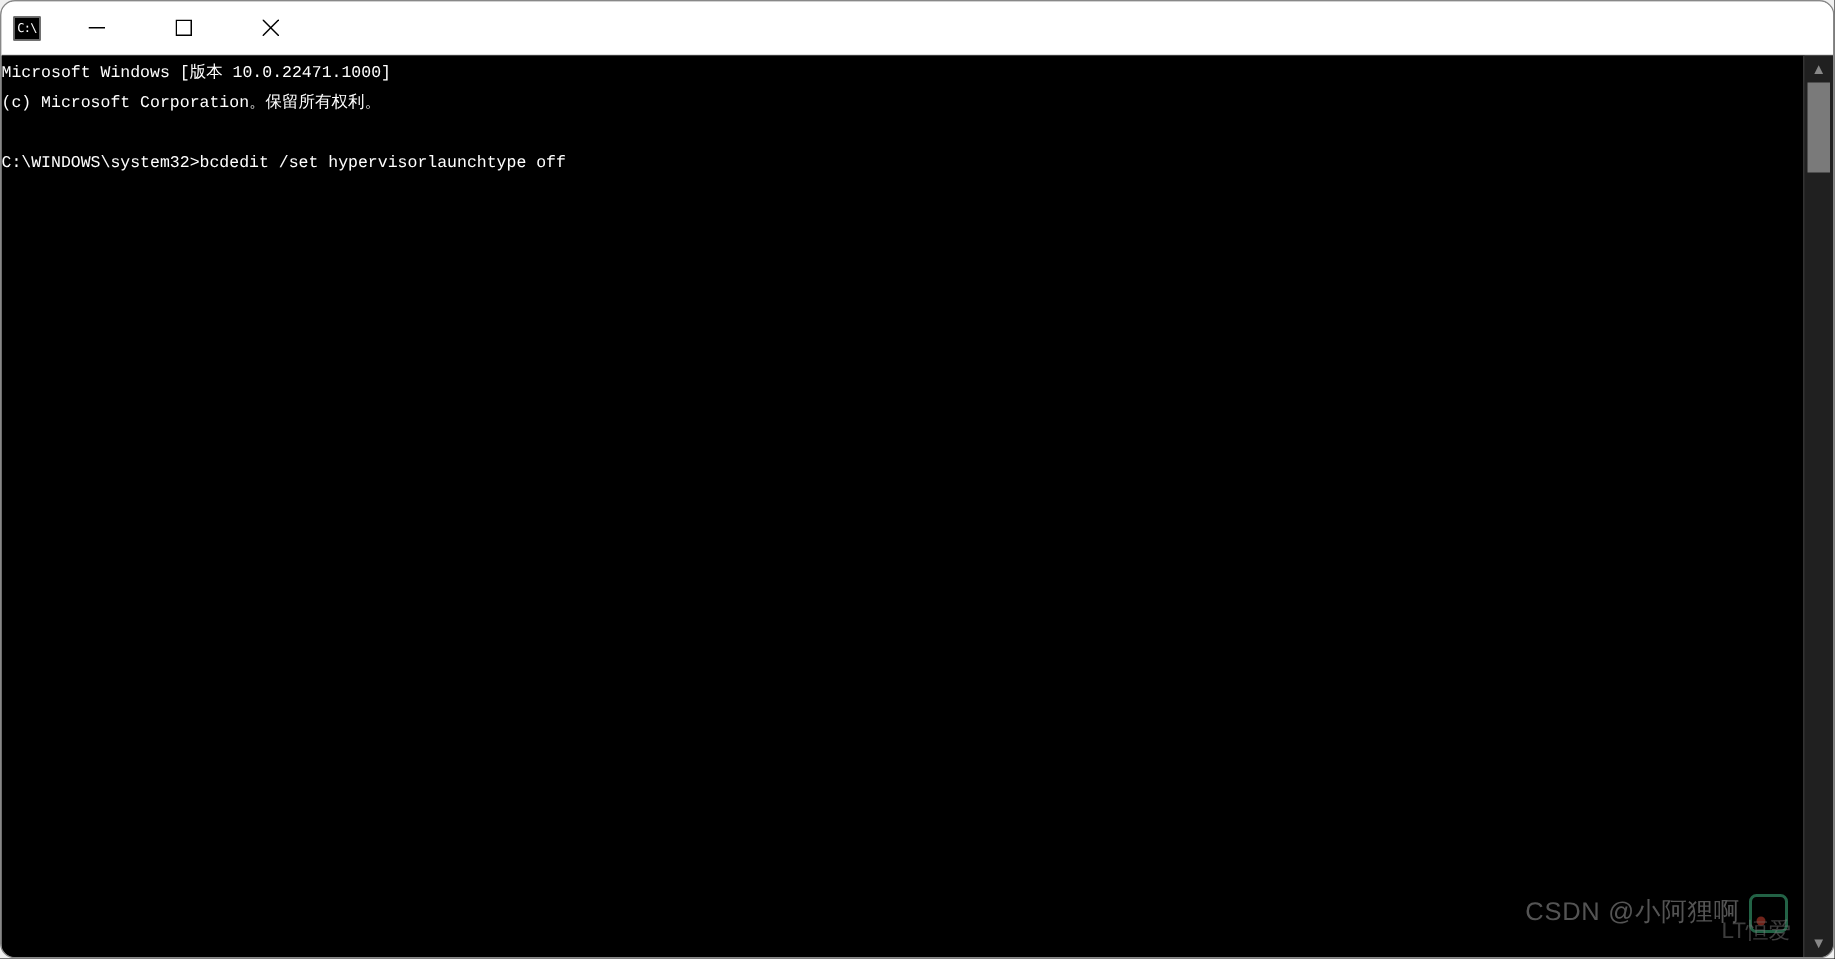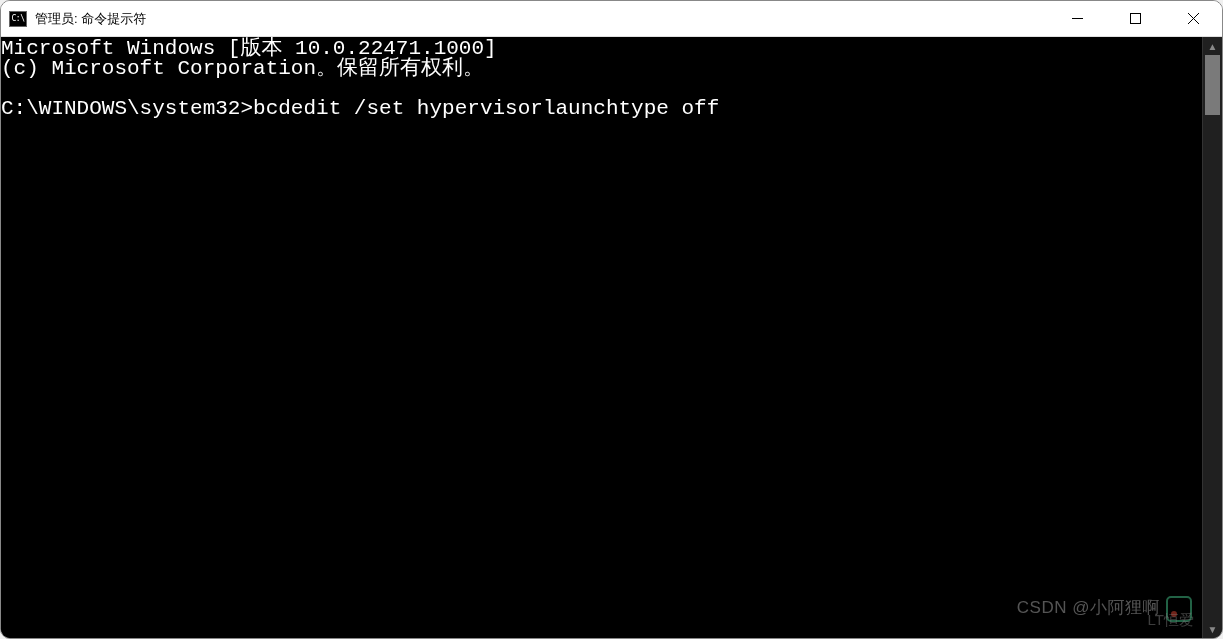--- a/index.html
+++ b/index.html
@@ -80,21 +80,21 @@
       flex: 1;
       display: flex;
       background: #000;
       position: relative;
     }
     .console-area {
       flex: 1;
       background: #000000;
       color: #ffffff;
       font-family: "NSimSun", "SimSun", Consolas, "Courier New", monospace;
-      font-size: 21px;
+      font-size: 11px;
       line-height: 20px;
       padding: 2px 0 0 0;
       white-space: pre;
       overflow: hidden;
     }
     .console-line {
       white-space: pre;
     }
     .scrollbar {
       width: 20px;
@@ -169,21 +169,20 @@
     }
   </style>
 </head>
 <body>
 
 <div class="window">
   <div class="titlebar">
     <div class="app-icon">
       <span class="app-icon-inner">C:\</span>
     </div>
-    <div class="title-text">管理员: 命令提示符</div>
     <div class="window-controls">
       <button class="win-btn">
         <svg viewBox="0 0 11 11">
             <line x1="0" y1="5.5" x2="11" y2="5.5" stroke="#000" stroke-width="1"></line>
           </svg>
       </button>
       <button class="win-btn">
         <svg viewBox="0 0 11 11">
             <rect x="0.5" y="0.5" width="10" height="10" fill="none" stroke="#000" stroke-width="1"></rect>
           </svg>

